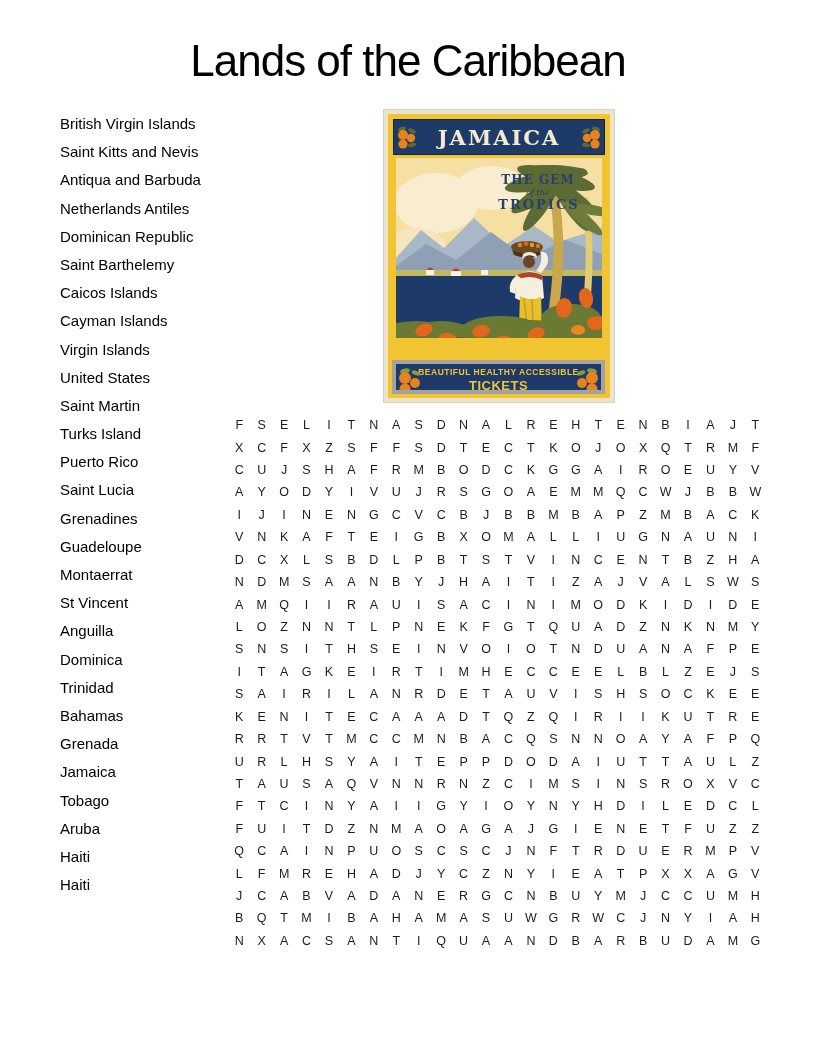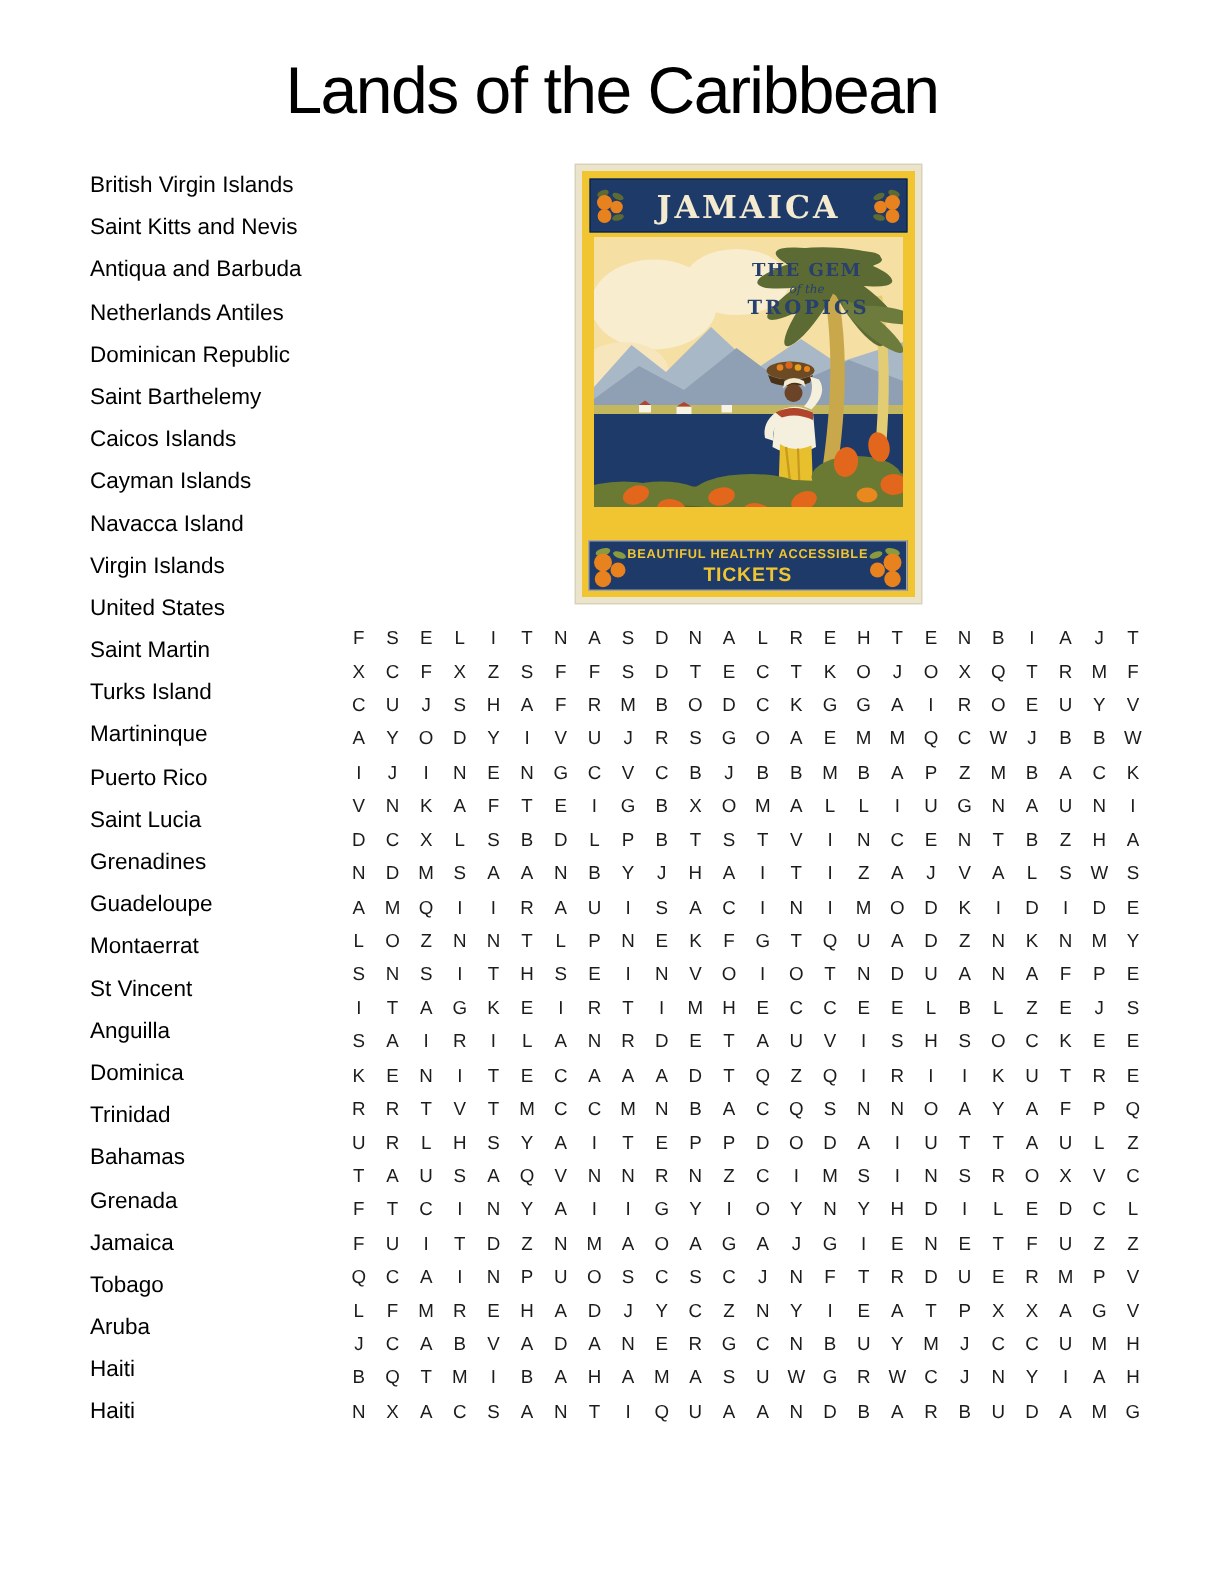--- a/index.html
+++ b/index.html
@@ -70,21 +70,21 @@
     position: absolute;
     left: 12px; top: 48px; right: 12px;
     height: 180px;
     overflow: hidden;
   }
   .poster-footer {
     position: absolute;
     left: 8px; right: 9px; bottom: 8px;
     height: 34px;
     background: #1e3a68;
-    border: 1px solid #a3a3a3;
+    border: 4px solid #a3a3a3;
     text-align: center;
     overflow: hidden;
   }
   .footer-line1 {
     margin-top: 3px;
     color: #f0c531;
     font-size: 8.5px;
     font-weight: 700;
     letter-spacing: 0.5px;
     white-space: nowrap;
@@ -125,26 +125,24 @@
 
   <ul class="word-list">
       <li>British Virgin Islands</li>
       <li>Saint Kitts and Nevis</li>
       <li>Antiqua and Barbuda</li>
       <li>Netherlands Antiles</li>
       <li>Dominican Republic</li>
       <li>Saint Barthelemy</li>
       <li>Caicos Islands</li>
       <li>Cayman Islands</li>
-      <li>Navacca Island</li>
       <li>Virgin Islands</li>
       <li>United States</li>
       <li>Saint Martin</li>
       <li>Turks Island</li>
-      <li>Martininque</li>
       <li>Puerto Rico</li>
       <li>Saint Lucia</li>
       <li>Grenadines</li>
       <li>Guadeloupe</li>
       <li>Montaerrat</li>
       <li>St Vincent</li>
       <li>Anguilla</li>
       <li>Dominica</li>
       <li>Trinidad</li>
       <li>Bahamas</li>

